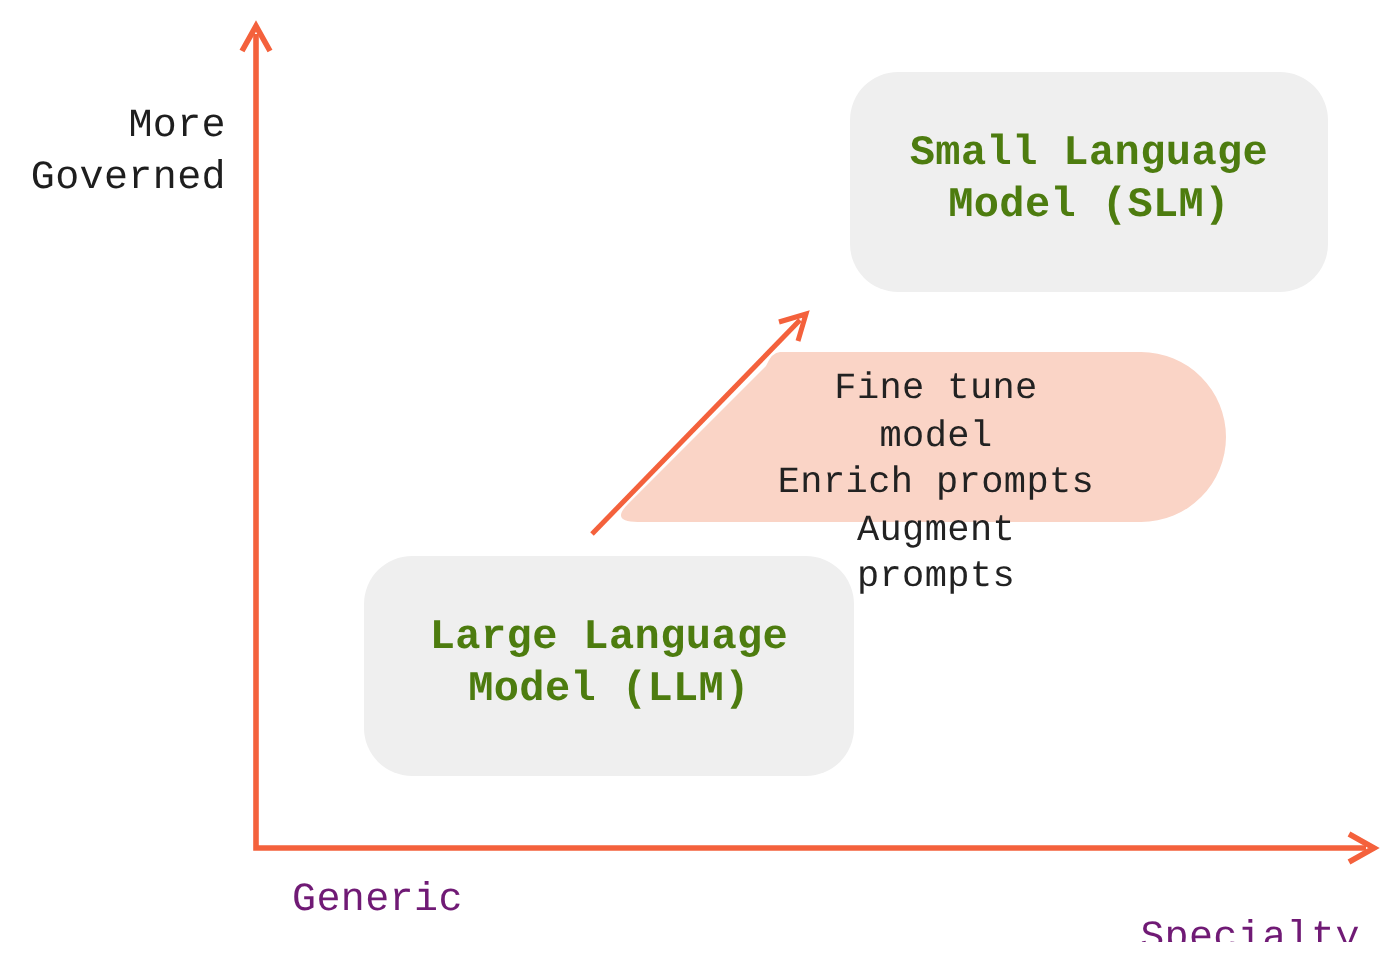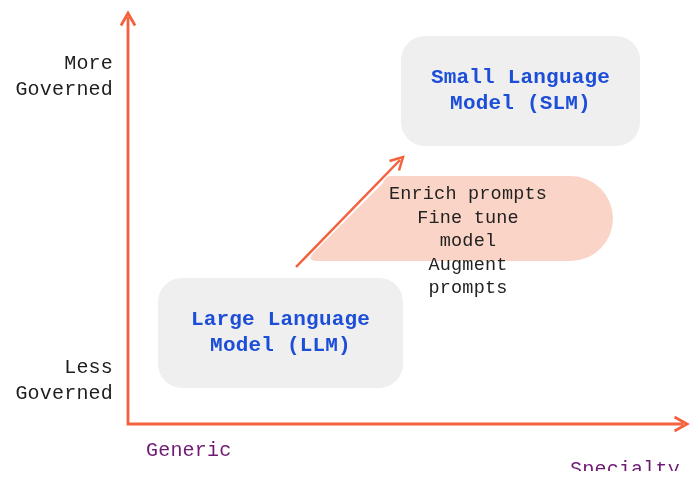--- a/index.html
+++ b/index.html
@@ -39,22 +39,23 @@
     position: absolute;
     background: #efefef;
     border-radius: 24px;
     display: flex;
     align-items: center;
     justify-content: center;
     text-align: center;
     font-size: 21px;
     font-weight: 700;
     line-height: 26px;
-    color: #1d4ed8;
+    color: #4d7c0f;
     letter-spacing: 0.2px;
+    margin-left: 24px;
   }
   .node .node-label { display: block; width: 210px; }
   .node.llm { left: 158px; top: 278px; width: 245px; height: 110px; justify-content: center; }
   .node.slm { left: 401px; top: 36px;  width: 239px; height: 110px; }
 
   .annotation-text {
     position: absolute;
     left: 388px;
     top: 183px;
     width: 160px;
@@ -87,33 +88,32 @@
 
     <polyline points="674.5,417 687,424 674.5,431" fill="none" stroke-width="2.8" stroke-linecap="butt" stroke="#F4613C"></polyline>
 
     <line x1="296" y1="267" x2="400" y2="160" stroke-width="2.5" stroke-linecap="butt" stroke="#F4613C"></line>
 
     <polyline points="389.5,161 403,157 399,170.5" fill="none" stroke-width="2.5" stroke-linecap="butt" stroke="#F4613C"></polyline>
   </svg>
 
   <div class="ylabel top">More Governed</div>
 
-  <div class="ylabel bottom">Less Governed</div>
 
   <div class="xlabel left">Generic</div>
 
   <div class="xlabel right">Specialty</div>
 
   <div class="node llm">
     <span class="node-label">Large Language Model (LLM)</span>
   </div>
 
   <div class="node slm">
     <span class="node-label">Small Language Model (SLM)</span>
   </div>
 
   <div class="annotation-text">
+    <span class="annotation-line">Fine tune model</span>
     <span class="annotation-line">Enrich prompts</span>
-    <span class="annotation-line">Fine tune model</span>
     <span class="annotation-line">Augment prompts</span>
   </div>
 
 </div>
 
 </body></html>

